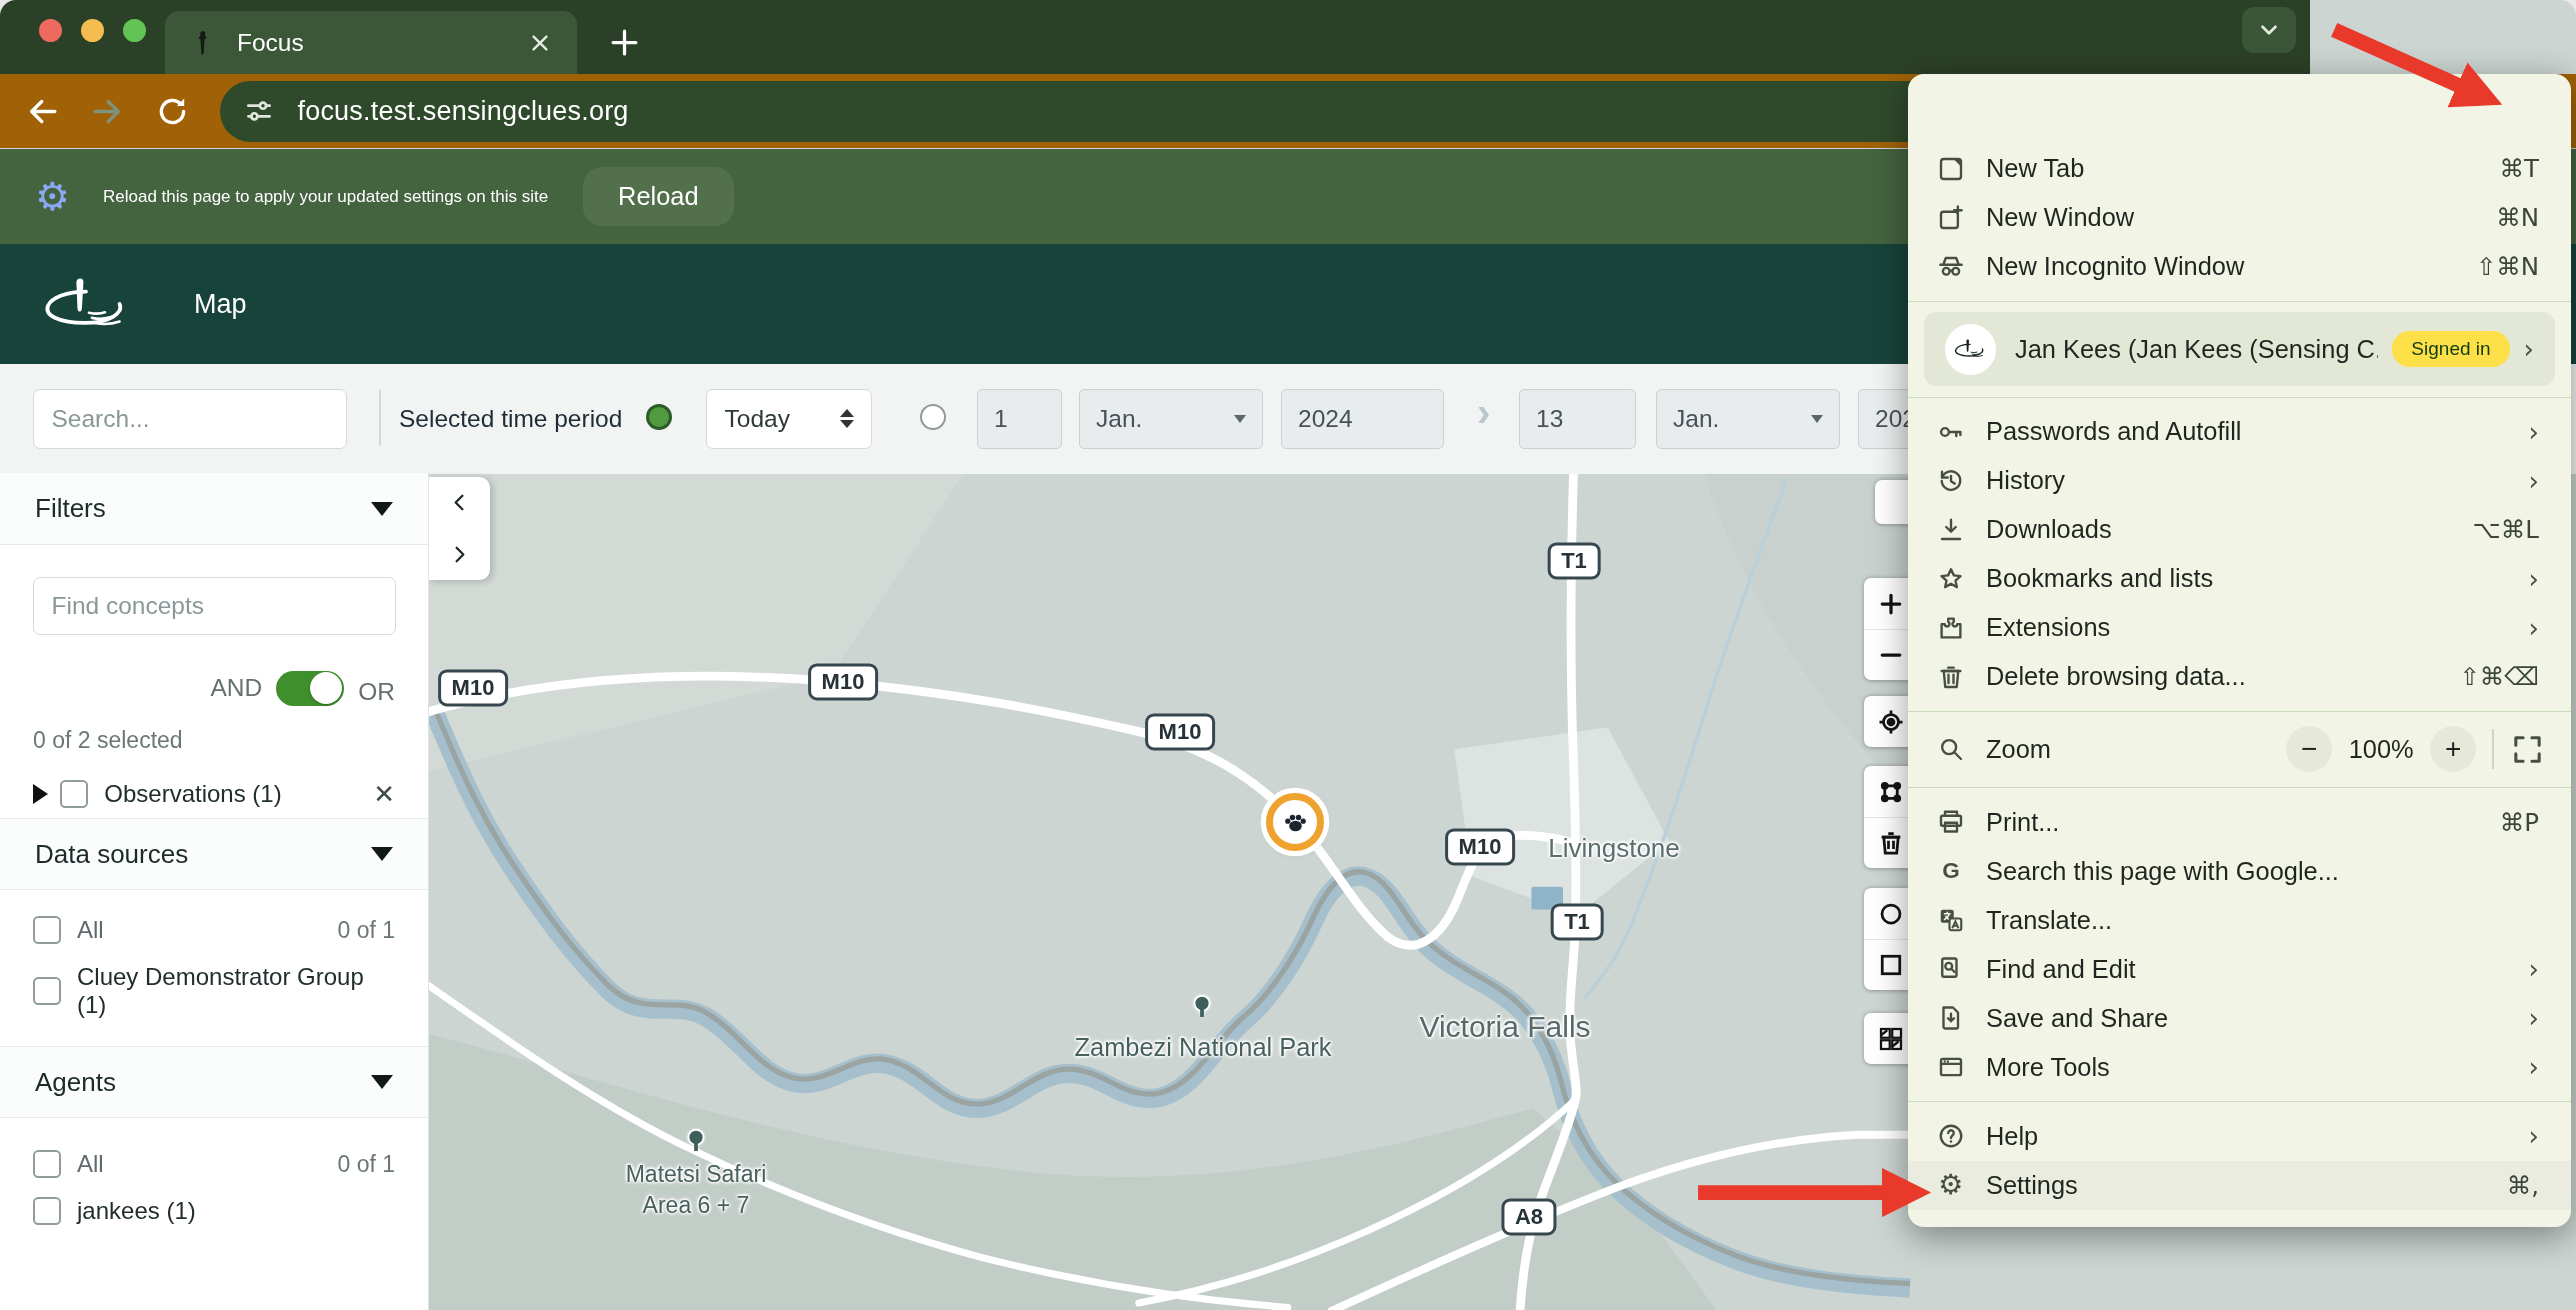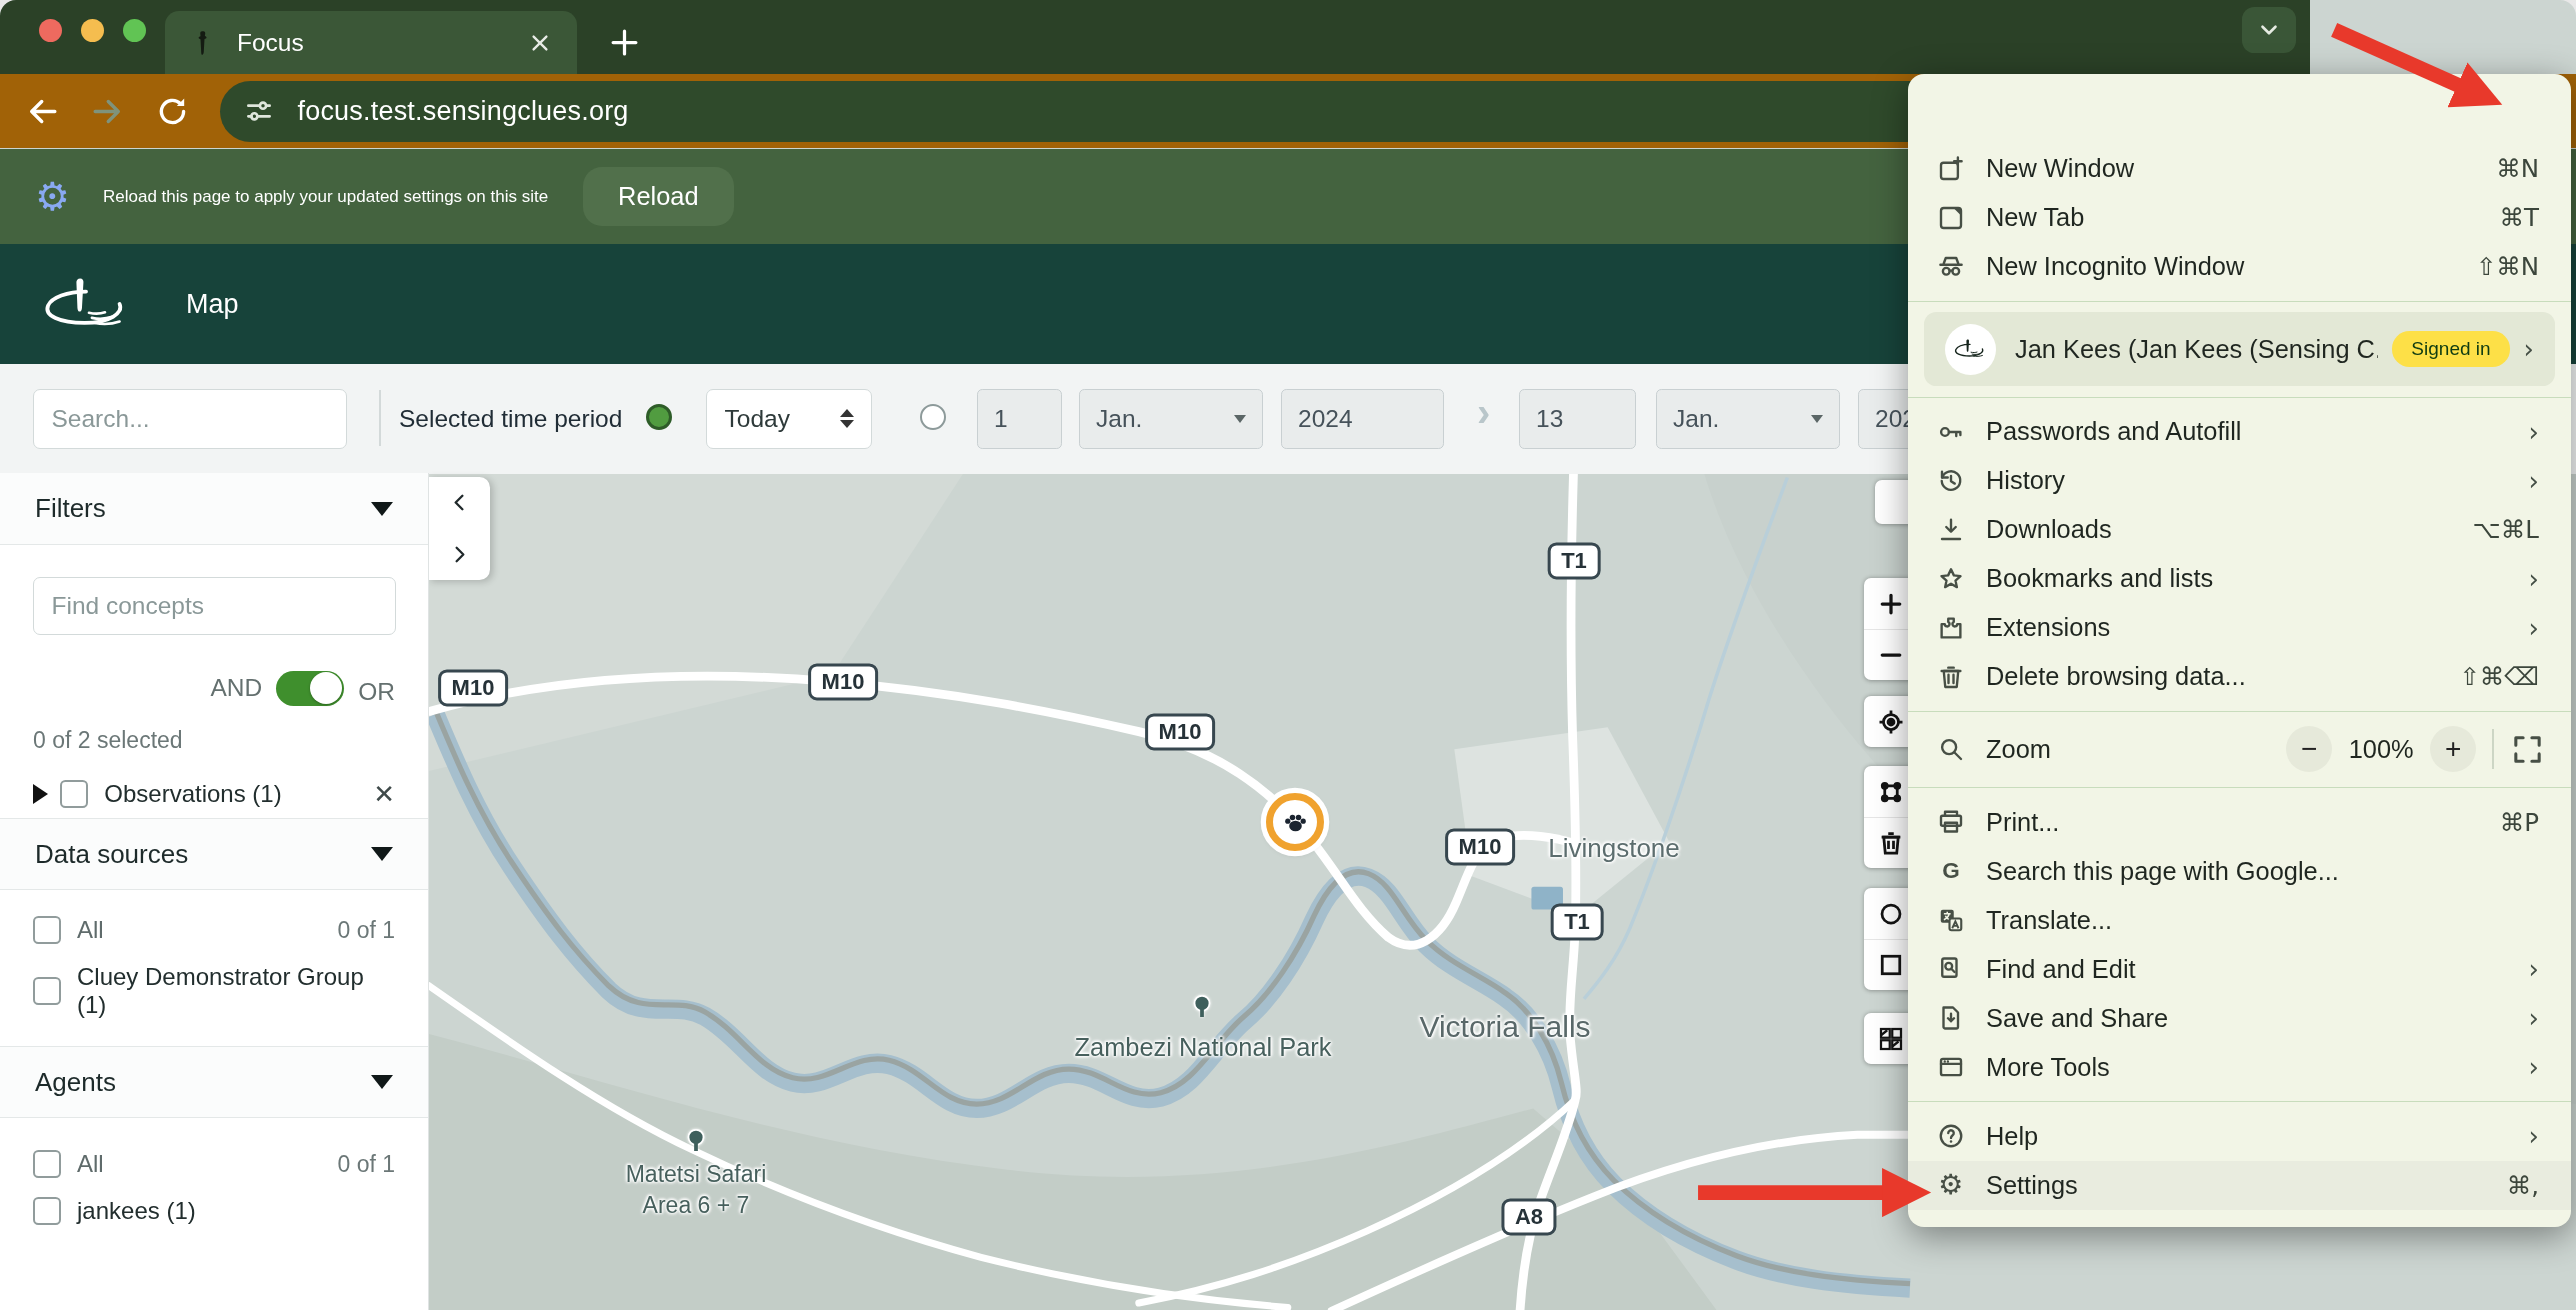--- a/index.html
+++ b/index.html
@@ -29,21 +29,21 @@
   .avatar svg{width:40px;height:28px;}
   .menu-dots{width:40px;height:40px;color:#fff;}
 
   
   .reloadbar{position:absolute;left:0;top:149px;width:2576px;height:95px;background:#44633f;display:flex;align-items:center;z-index:5;}
   .reloadbar .gear{font-size:39px;color:#89a9f2;margin-left:35px;line-height:1;}
   .reloadbar .msg{color:#fff;font-size:17px;margin-left:33px;}
   .reload-btn{margin-left:35px;background:#51704b;color:#fff;font-size:25.4px;font-weight:500;border:none;border-radius:19px;padding:15px 35px;}
 
   
-  .appheader{position:absolute;left:0;top:244px;width:2576px;height:120px;background:#17433a;display:flex;align-items:center;z-index:5;}
+  .appheader{position:absolute;left:0;top:244px;width:2576px;height:120px;background:#17433a;display:flex;align-items:center;z-index:5;gap:8px;}
   .applogo{margin-left:35px;width:105px;height:70px;color:#fff;}
   .apptitle{color:#fff;font-size:27px;margin-left:46px;}
 
   
   .ftoolbar{position:absolute;left:0;top:364px;width:2576px;height:110px;background:#f2f4f4;z-index:5;}
   .inputbox{position:absolute;background:#fff;border:1.8px solid #d3dada;border-radius:7px;font-size:24.5px;color:#2e3a3a;padding:0 17.5px;display:flex;align-items:center;}
   .inputbox .ph{color:#8a9898;}
   .vdiv{position:absolute;width:1.8px;background:#d3d9d9;}
   .flabel{position:absolute;font-size:24.5px;color:#212d36;}
   .radio{position:absolute;width:26px;height:26px;border-radius:50%;}
@@ -443,36 +443,36 @@
             <circle cx="12" cy="18.8" r="2.1"></circle>
           </svg></span>
     </div>
   </div>
 
   <div class="chromemenu">
     <div id="menu-sections">
         <div class="mi-row">
           <span class="mi-icon">
             <svg viewBox="0 0 24 24" fill="none" stroke="currentColor" stroke-width="1.9" stroke-linecap="round" stroke-linejoin="round">
+              <rect x="4" y="4" width="16" height="16" rx="2.2"></rect>
+              <path d="M14 4h6v6z" fill="currentColor" stroke="none"></path>
+            </svg>
+          </span>
+          <span class="mi-label">New Tab</span>
+          <span class="mi-short">⌘T</span>
+        </div>
+        <div class="mi-row">
+          <span class="mi-icon">
+            <svg viewBox="0 0 24 24" fill="none" stroke="currentColor" stroke-width="1.9" stroke-linecap="round" stroke-linejoin="round">
               <rect x="4" y="7" width="13.5" height="13" rx="2"></rect>
               <path d="M17.5 2.8v6M14.5 5.8h6"></path>
             </svg>
           </span>
           <span class="mi-label">New Window</span>
           <span class="mi-short">⌘N</span>
-        </div>
-        <div class="mi-row">
-          <span class="mi-icon">
-            <svg viewBox="0 0 24 24" fill="none" stroke="currentColor" stroke-width="1.9" stroke-linecap="round" stroke-linejoin="round">
-              <rect x="4" y="4" width="16" height="16" rx="2.2"></rect>
-              <path d="M14 4h6v6z" fill="currentColor" stroke="none"></path>
-            </svg>
-          </span>
-          <span class="mi-label">New Tab</span>
-          <span class="mi-short">⌘T</span>
         </div>
         <div class="mi-row">
           <span class="mi-icon">
             <svg viewBox="0 0 24 24" fill="none" stroke="currentColor" stroke-width="1.9" stroke-linecap="round" stroke-linejoin="round">
               <path d="M6.2 9.2L7.8 4.8h8.4l1.6 4.4"></path>
               <path d="M3.5 10.2h17"></path>
               <circle cx="8.2" cy="15.4" r="2.7"></circle>
               <circle cx="15.8" cy="15.4" r="2.7"></circle>
               <path d="M10.9 14.9h2.2"></path>
             </svg>

